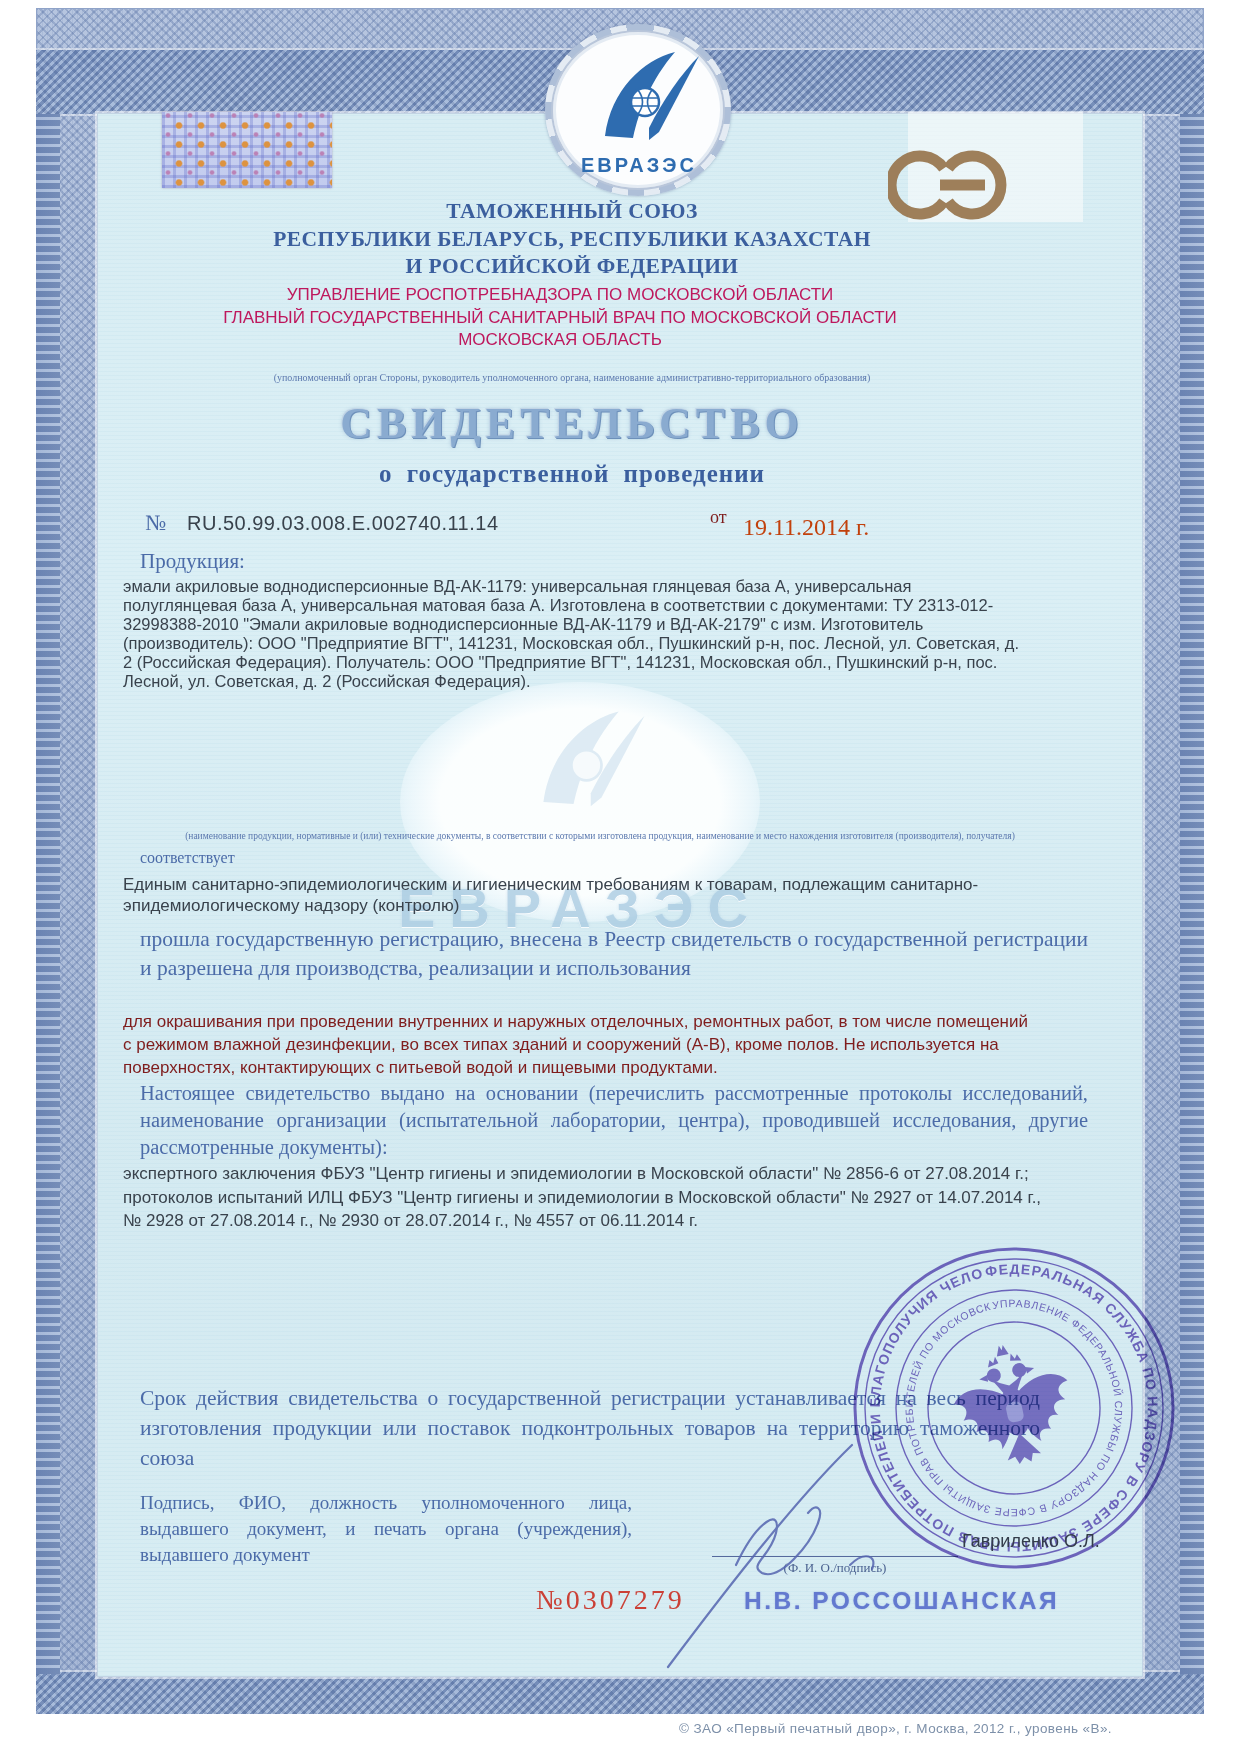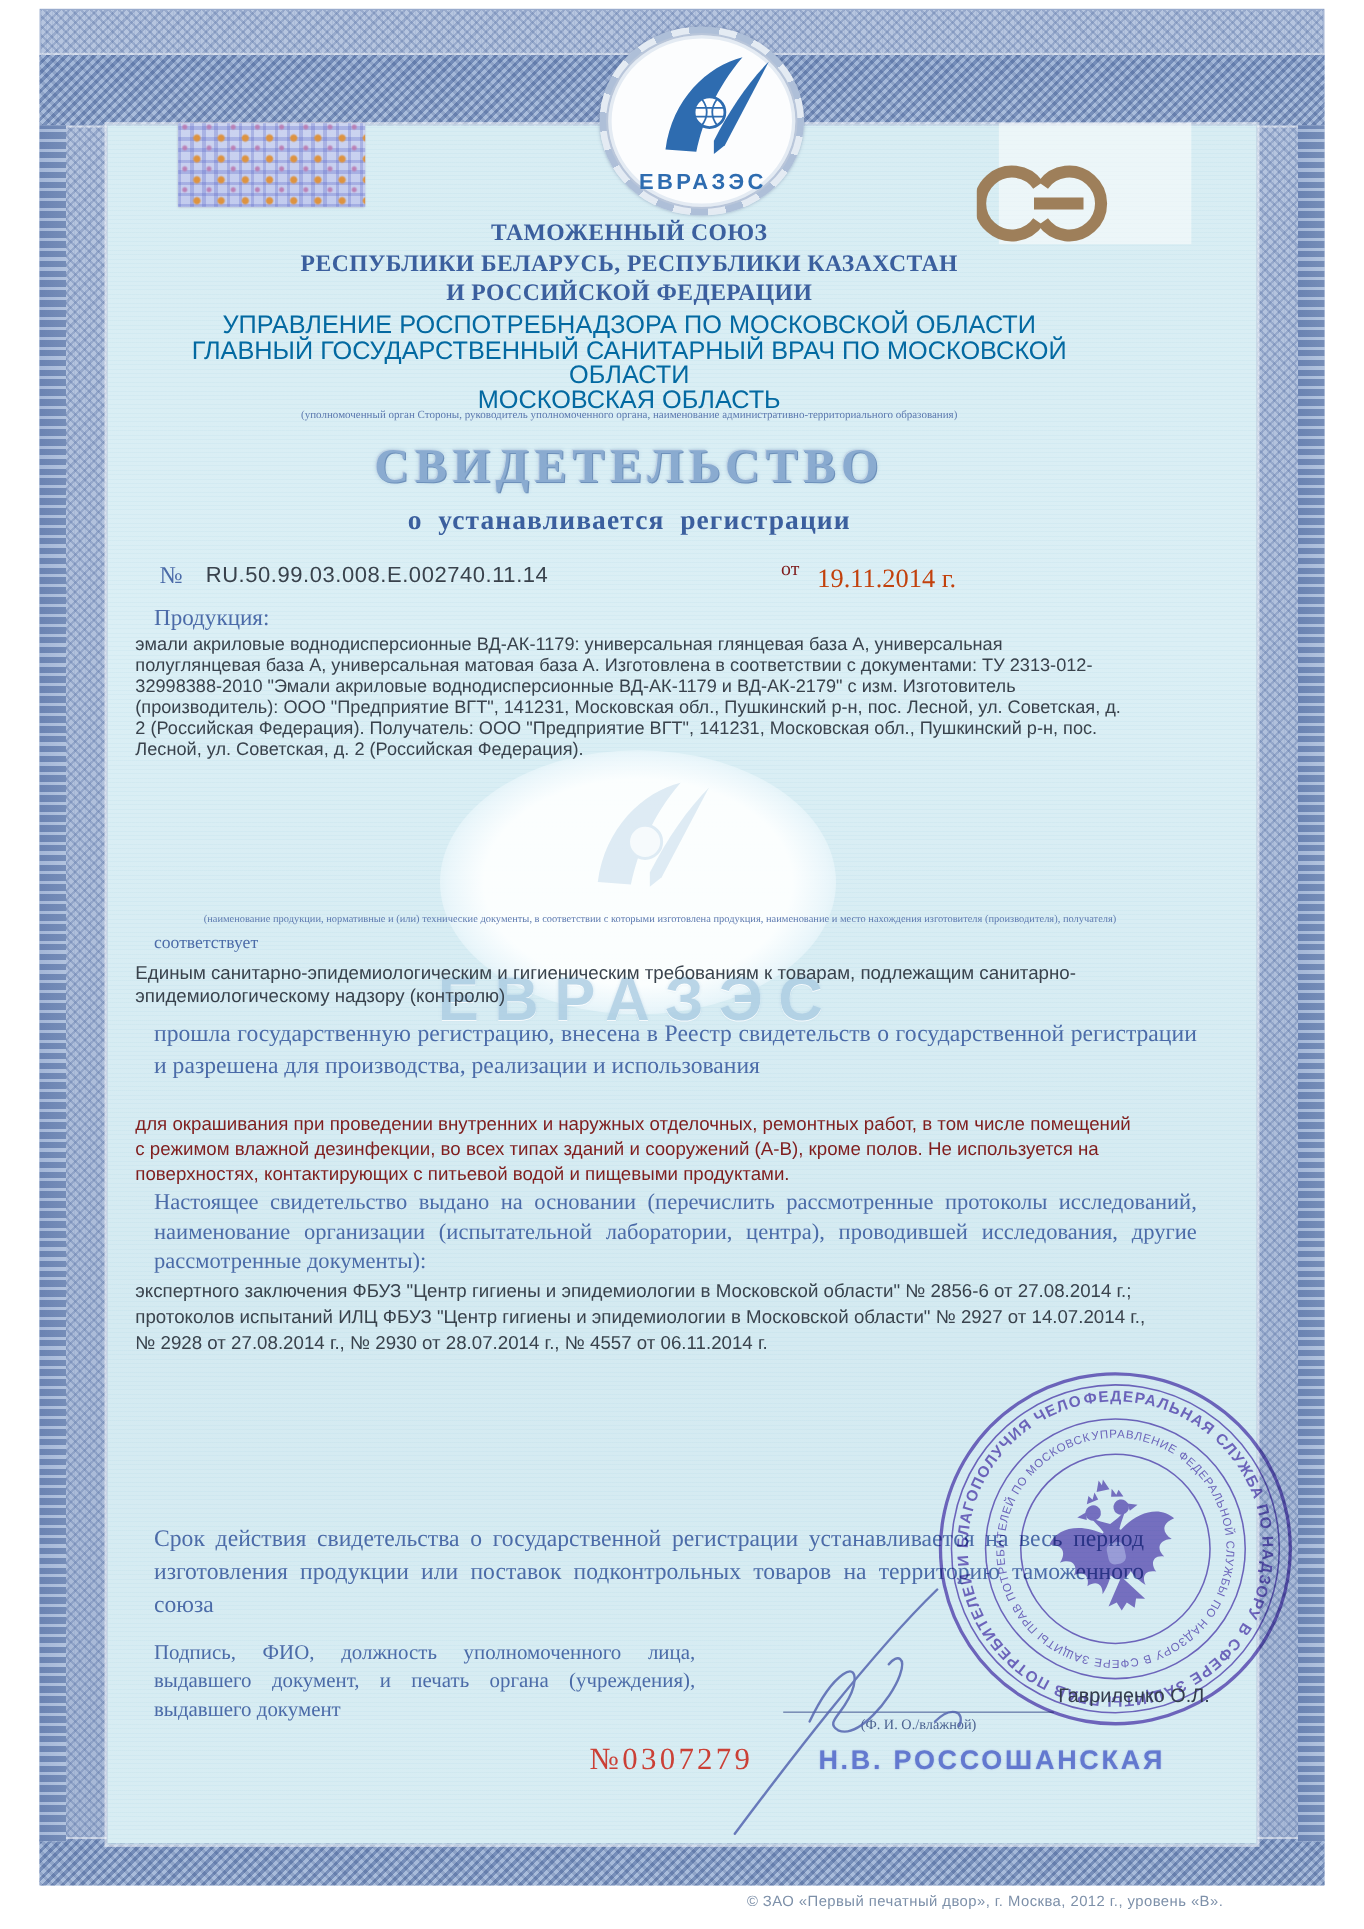--- a/index.html
+++ b/index.html
@@ -67,21 +67,21 @@
     border:2px solid #b9c6da;box-shadow:inset 0 0 0 3px #e4ebf3;
   }
   .emblem-inner svg{position:absolute;left:0;top:0;}
   
   .se-mark{position:absolute;left:878px;top:140px;z-index:3;}
   
   .abs{position:absolute;z-index:2;}
   .center{text-align:center;}
   .h-union{left:112px;top:198px;width:900px;font-family:"Liberation Serif",serif;font-weight:bold;
     font-size:21.5px;line-height:27.5px;color:#3b5f9e;letter-spacing:.4px;}
-  .h-auth{left:112px;top:284px;width:900px;font-size:23px;line-height:22.5px;color:#0369a1;}
+  .h-auth{left:100px;top:284px;width:900px;font-size:17px;line-height:22.5px;color:#be185d;}
   .h-caption{left:112px;top:372px;width:900px;font-family:"Liberation Serif",serif;font-size:10px;color:#5b78ae;}
   .title-main{left:112px;top:398px;width:900px;font-family:"Liberation Serif",serif;font-weight:bold;
     font-size:44px;letter-spacing:5px;color:#8aabd0;
     text-shadow:1px 1px 0 #6d90ba,-1px -1px 0 #c2d5e6,0 0 4px rgba(110,150,190,.45);}
   .title-sub{left:112px;top:460px;width:900px;font-family:"Liberation Serif",serif;font-weight:bold;
     font-size:25px;color:#3b5f9e;word-spacing:7px;letter-spacing:1px;}
   .reg-row{left:135px;top:510px;width:900px;height:34px;}
   .reg-no-sign{position:absolute;left:0;top:0;font-family:"Liberation Serif",serif;font-size:22px;color:#4b6ba8;}
   .reg-number{position:absolute;left:42px;top:2px;font-size:20px;color:#39424c;letter-spacing:.5px;}
   .reg-from{position:absolute;left:565px;top:-3px;font-family:"Liberation Serif",serif;font-size:18px;color:#7f1d1d;}
@@ -162,21 +162,21 @@
     <div>И РОССИЙСКОЙ ФЕДЕРАЦИИ</div>
   </div>
   <div class="abs h-auth center">
     <div>УПРАВЛЕНИЕ РОСПОТРЕБНАДЗОРА ПО МОСКОВСКОЙ ОБЛАСТИ</div>
     <div>ГЛАВНЫЙ ГОСУДАРСТВЕННЫЙ САНИТАРНЫЙ ВРАЧ ПО МОСКОВСКОЙ ОБЛАСТИ</div>
     <div>МОСКОВСКАЯ ОБЛАСТЬ</div>
   </div>
   <div class="abs h-caption center">(уполномоченный орган Стороны, руководитель уполномоченного органа, наименование административно-территориального образования)</div>
 
   <div class="abs title-main center">СВИДЕТЕЛЬСТВО</div>
-  <div class="abs title-sub center">о устанавливается регистрации</div>
+  <div class="abs title-sub center">о государственной проведении</div>
 
   <div class="abs reg-row">
     <span class="reg-no-sign">№</span>
     <span class="reg-number">RU.50.99.03.008.E.002740.11.14</span>
     <span class="reg-from">от</span>
     <span class="reg-date">19.11.2014 г.</span>
   </div>
 
   <div class="abs product-label">Продукция:</div>
   <div class="abs product-desc">эмали акриловые воднодисперсионные ВД-АК-1179: универсальная глянцевая база А, универсальная полуглянцевая база А, универсальная матовая база А. Изготовлена в соответствии с документами: ТУ 2313-012-32998388-2010 "Эмали акриловые воднодисперсионные ВД-АК-1179 и ВД-АК-2179" с изм. Изготовитель (производитель): ООО "Предприятие ВГТ", 141231, Московская обл., Пушкинский р-н, пос. Лесной, ул. Советская, д. 2 (Российская Федерация).  Получатель: ООО "Предприятие ВГТ", 141231, Московская обл., Пушкинский р-н, пос. Лесной, ул. Советская, д. 2 (Российская Федерация).</div>
@@ -203,21 +203,21 @@
 
   <div class="abs sig-label">Подпись, ФИО, должность уполномоченного лица, выдавшего документ, и печать органа (учреждения), выдавшего документ</div>
   <svg class="sig-svg" width="320" height="255" viewBox="0 0 320 255">
     <g fill="none" stroke="#5565b0" stroke-width="2.2" opacity="0.85" stroke-linecap="round">
       <path d="M28,252 C70,196 150,90 212,30"></path>
       <path d="M96,150 C118,104 142,92 136,118 C130,142 108,150 122,158 C140,166 170,130 178,108 C184,92 176,88 168,98"></path>
       <path d="M210,150 C224,136 238,140 232,154"></path>
     </g>
   </svg>
   <div class="sig-line"></div>
-  <div class="abs sig-caption center">(Ф. И. О./влажной)</div>
+  <div class="abs sig-caption center">(Ф. И. О./подпись)</div>
   <div class="abs signer">Гавриленко О.Л.</div>
 
   <svg class="stamp" viewBox="0 0 352 352">
     <defs>
       <path id="ringO" d="M176,42 a134,134 0 1 1 -0.2,0"></path>
       <path id="ringI" d="M176,75 a101,101 0 1 1 -0.2,0"></path>
     </defs>
     <g stroke="#6f58bd" fill="none">
       <circle cx="176" cy="176" r="159" stroke-width="3"></circle>
       <circle cx="176" cy="176" r="149" stroke-width="1.4"></circle>

